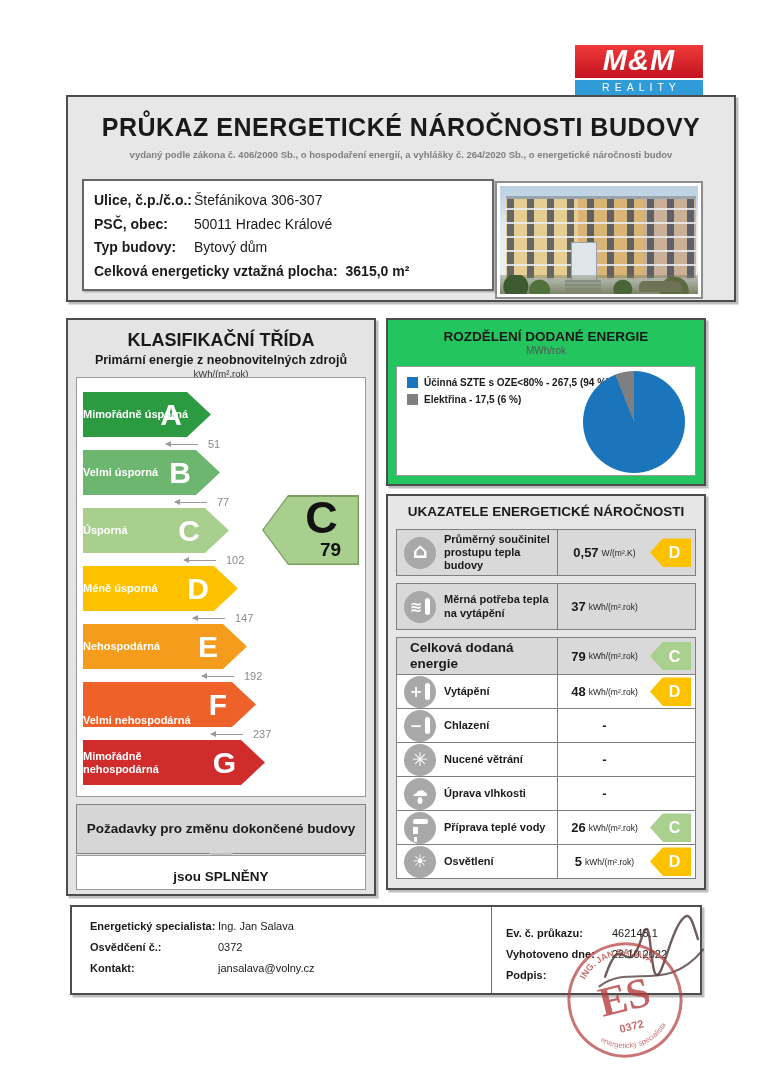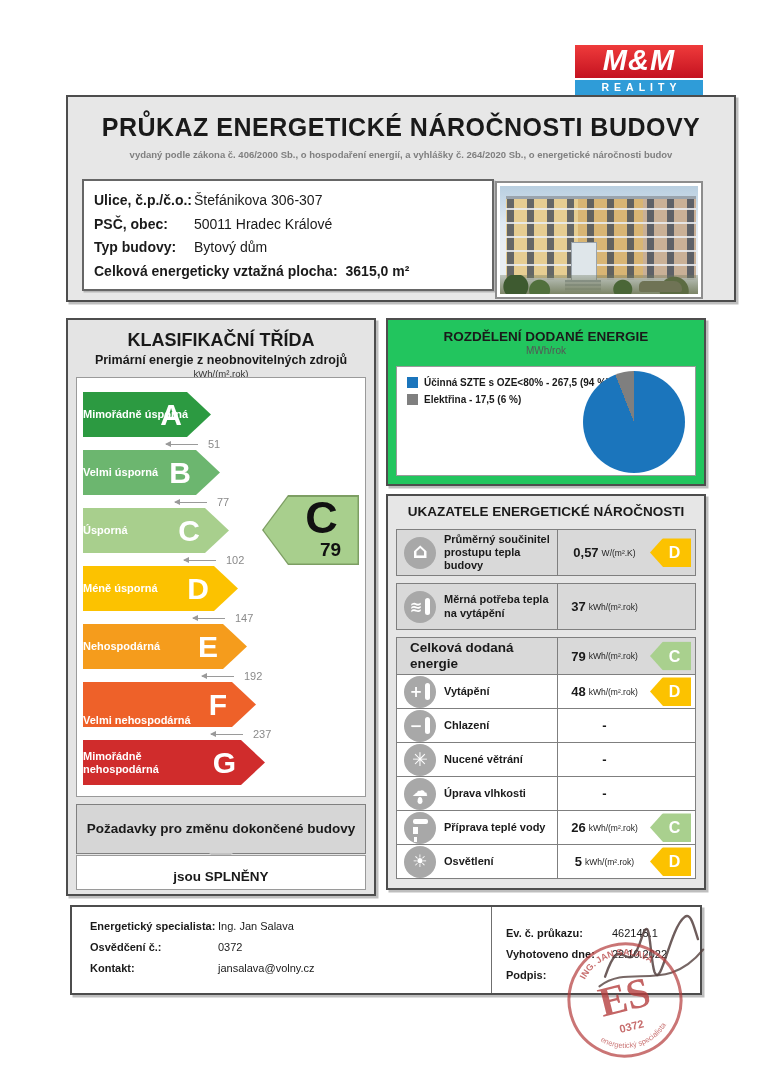--- a/index.html
+++ b/index.html
@@ -6,21 +6,21 @@
   .page{position:relative;width:764px;height:1080px;background:#fff;overflow:hidden;
         font-family:"Liberation Sans","DejaVu Sans",sans-serif;color:#1a1a1a;}
   .box{position:absolute;border:2px solid #4d4d4d;box-shadow:2.5px 2.5px 0 rgba(110,110,110,.45);box-sizing:border-box;}
   .panel{position:absolute;background:#fff;border:1px solid #9a9a9a;box-sizing:border-box;}
 
   
   .logo{position:absolute;left:575px;top:45px;width:128px;}
   .logo-red{height:33px;background:linear-gradient(#ef3b3b,#c41220);color:#fff;text-align:center;
             font-weight:800;font-style:italic;font-size:29px;line-height:31px;letter-spacing:1px;}
   .logo-blue{margin-top:2px;height:15px;background:#2f9cd8;color:#fff;text-align:center;
-             font-weight:bold;font-size:10.5px;line-height:15px;letter-spacing:5px;padding-left:5px;}
+             font-weight:normal;font-size:10.5px;line-height:15px;letter-spacing:5px;padding-left:5px;}
 
   
   .title-box{left:66px;top:95px;width:670px;height:207px;background:#e7e7e7;}
   .doc-title{margin-top:16px;text-align:center;font-size:25px;font-weight:bold;letter-spacing:.5px;}
   .doc-subtitle{margin-top:7px;text-align:center;font-size:9.5px;font-weight:bold;color:#7f7f7f;}
   .addr-panel{left:14px;top:82px;width:412px;height:112px;border:2px solid #666;box-shadow:1.5px 1.5px 0 #b5b5b5;padding:8px 10px;}
   .addr-row{display:flex;font-size:14px;margin:3px 0 6px 0;line-height:1.25;}
   .addr-label{font-weight:bold;width:100px;flex:0 0 100px;}
   .addr-row.wide .addr-label{width:auto;flex:0 0 auto;margin-right:8px;}
   .addr-row.wide .addr-value{font-weight:bold;}

